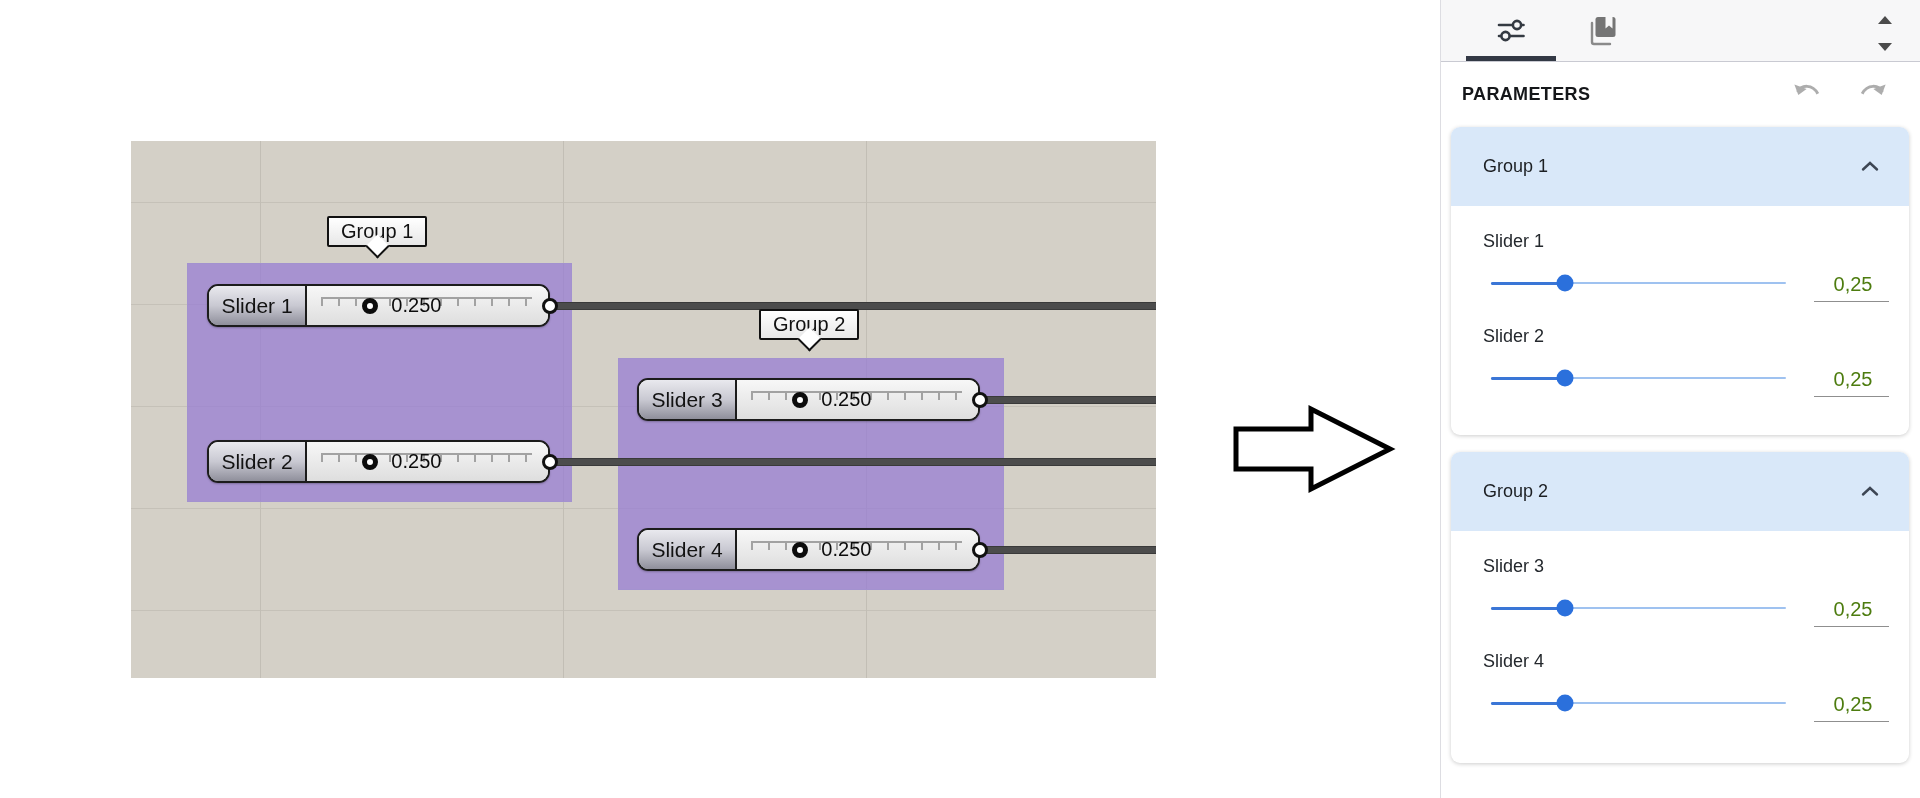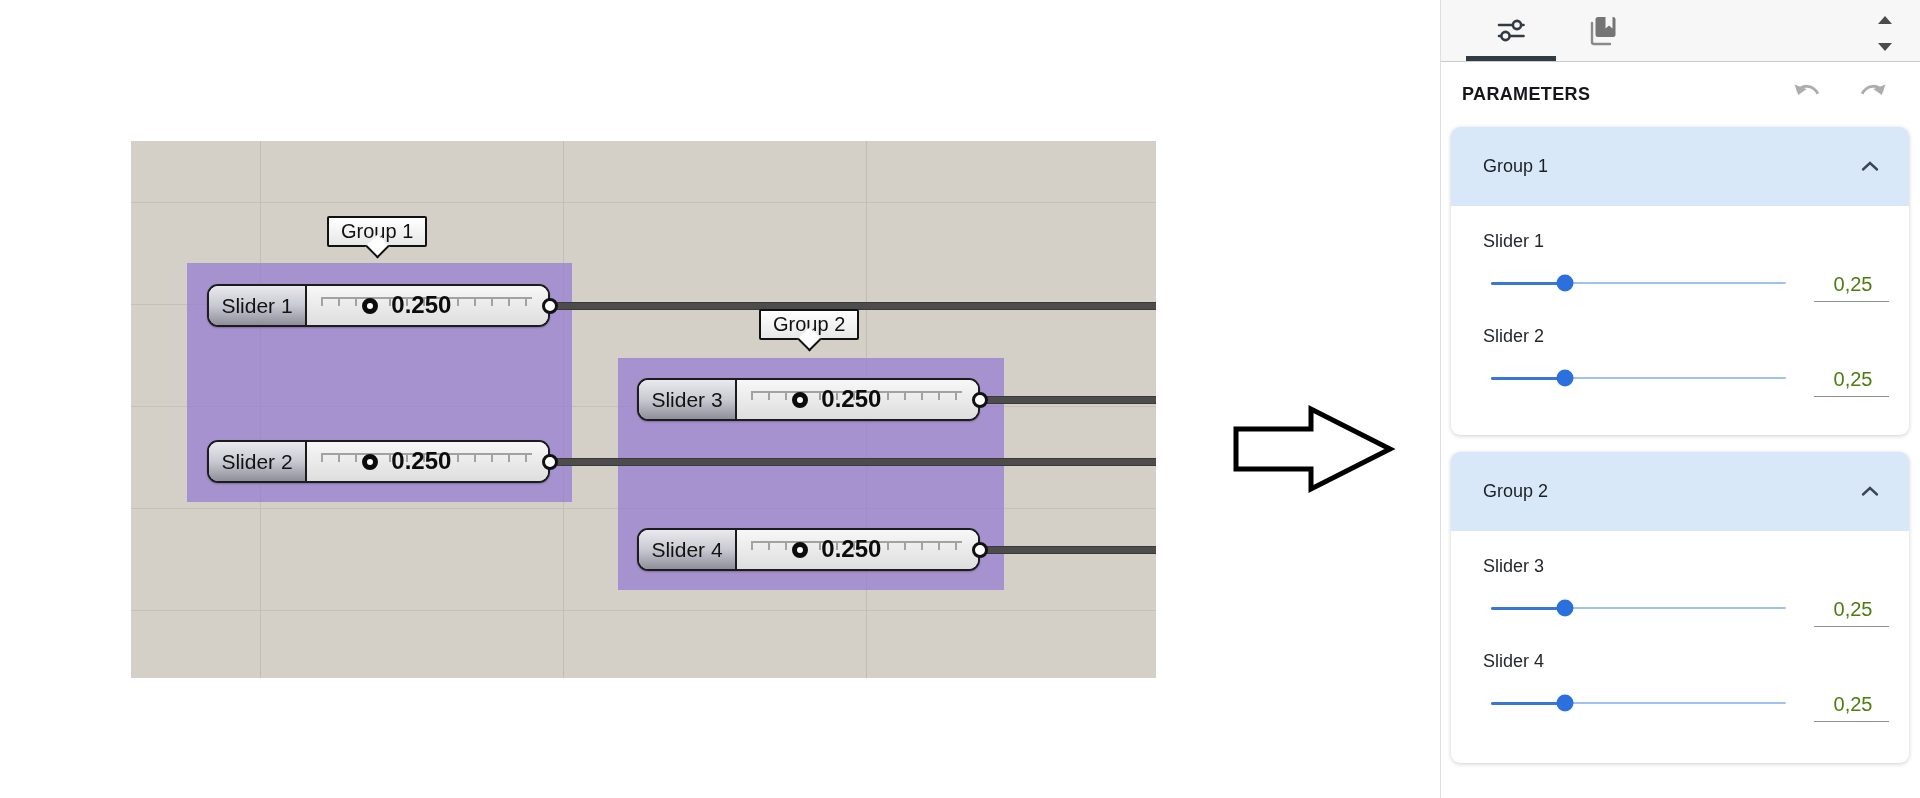--- a/index.html
+++ b/index.html
@@ -32,21 +32,21 @@
     border-right:2px solid #1c1c1c;border-radius:9px 0 0 9px;
     display:flex;align-items:center;justify-content:center;font-size:21px;color:#121212;}
   .gh-slider .trk{position:absolute;left:98px;right:0;top:0;bottom:0;border-radius:0 9px 9px 0;
     background:linear-gradient(#f7f7f7,#dedede);}
   .gh-slider .ruler{position:absolute;left:14px;right:16px;top:11px;height:7px;
     border-top:2px solid #a2a2a2;
     background:repeating-linear-gradient(to right,#a2a2a2 0 2px,transparent 2px 17px);}
   .gh-slider .knob{position:absolute;left:26%;top:50%;transform:translate(-50%,-50%);
     width:6px;height:6px;background:#fff;border:5px solid #0c0c0c;border-radius:50%;}
   .gh-slider .val{position:absolute;left:35%;top:50%;transform:translateY(-54%);
-    font-size:24px;color:#0c0c0c;font-weight:bold;}
+    font-size:20px;color:#0c0c0c;}
   .gh-slider .nub{position:absolute;right:-10px;top:50%;transform:translateY(-50%);
     width:10px;height:10px;background:#fff;border:3.5px solid #111;border-radius:50%;}
   .gh-slider.s1{left:76px;top:143px;}
   .gh-slider.s2{left:76px;top:299px;}
   .gh-slider.s3{left:506px;top:237px;}
   .gh-slider.s4{left:506px;top:387px;}
 
   .wire{position:absolute;height:6px;background:#4c4c4c;border-top:1px solid #3a3a3a;border-bottom:1px solid #3a3a3a;z-index:2;}
   .wire.w1{left:424px;top:161px;width:601px;}
   .wire.w2{left:424px;top:317px;width:601px;}

